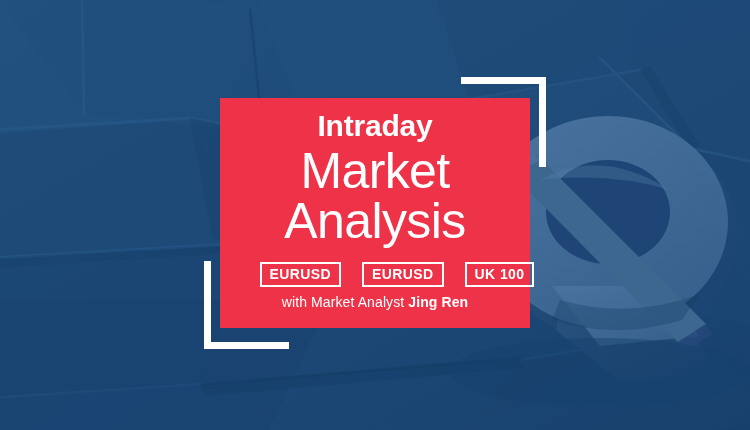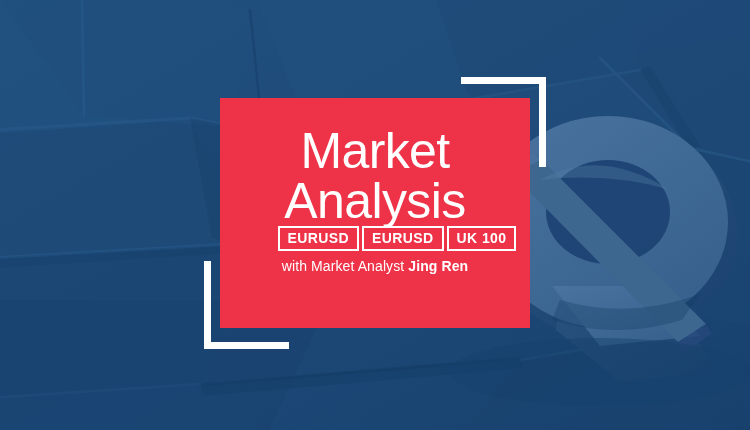--- a/index.html
+++ b/index.html
@@ -45,28 +45,28 @@
     margin: 0 0 4px 0;
   }
   .t-market, .t-analysis {
     color: #ffffff;
     font-size: 50px;
     font-weight: 300;
     line-height: 0.99;
     letter-spacing: -0.6px;
     margin: 0;
   }
-  .t-market { margin-top: 16px; }
+  .t-market { margin-top: 2px; }
   .t-analysis { margin-bottom: 0; }
 
   
   #badges {
     display: flex;
-    gap: 3px;
-    margin-top: 0;
+    gap: 21px;
+    margin-top: 16px;
     padding-left: 44px;
   }
   .badge {
     border: 2px solid #ffffff;
     color: #ffffff;
     font-size: 14px;
     font-weight: 600;
     letter-spacing: 0.4px;
     padding: 2px 8px 3px 8px;
     line-height: 1.15;
@@ -200,20 +200,21 @@
     <span class="v"></span>
   </div>
 
   <div class="bracket" id="bracket-bl">
     <span class="v"></span>
     <span class="h"></span>
   </div>
 
   <div id="card">
 
+    <div class="t-intraday">Intraday</div>
 
     <div class="t-market">Market</div>
 
     <div class="t-analysis">Analysis</div>
 
     <div id="badges">
       <div class="badge">EURUSD</div>
       <div class="badge">EURUSD</div>
       <div class="badge">UK 100</div>
     </div>

